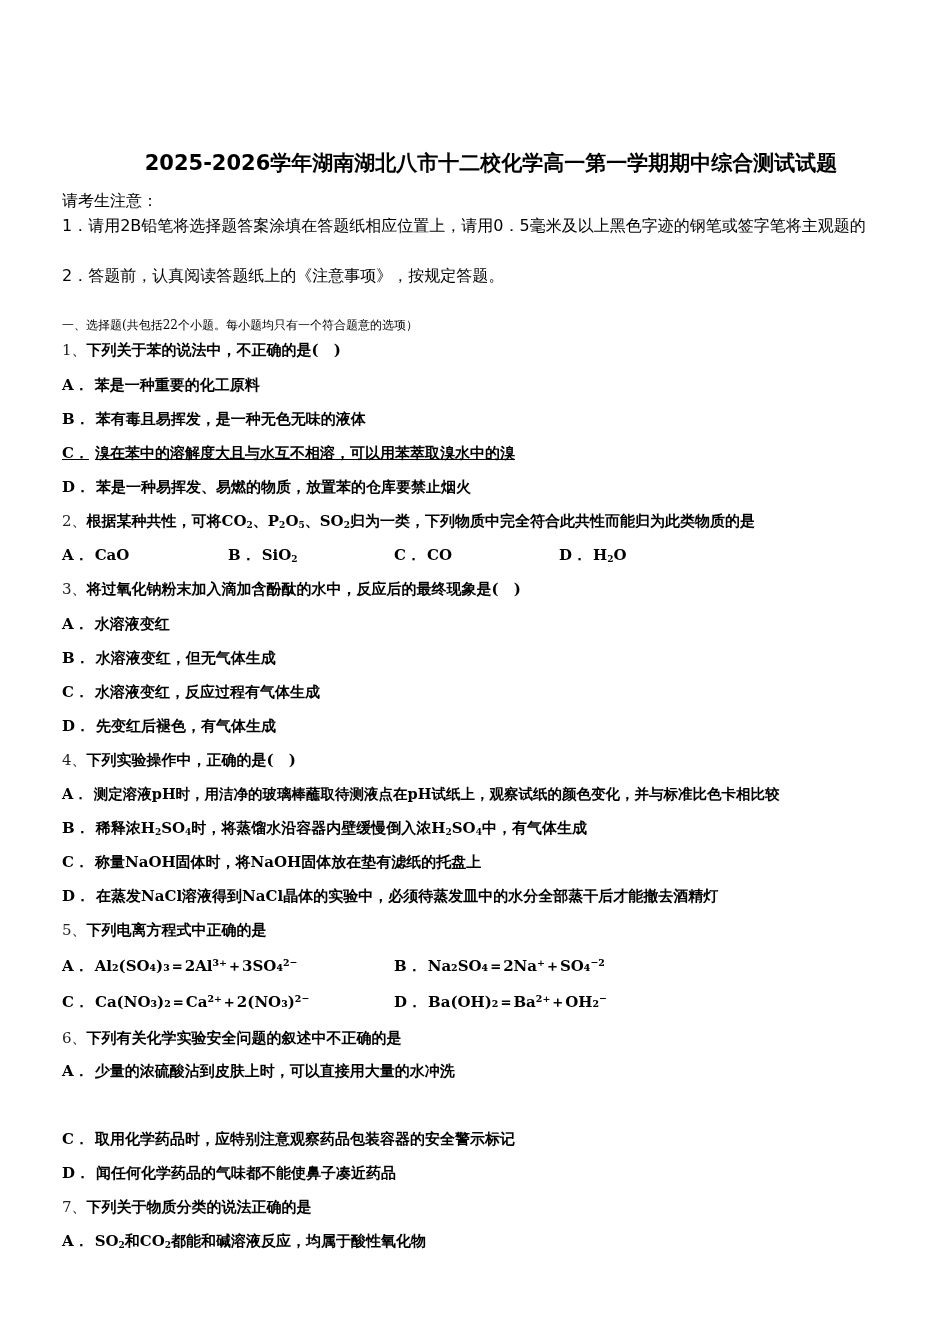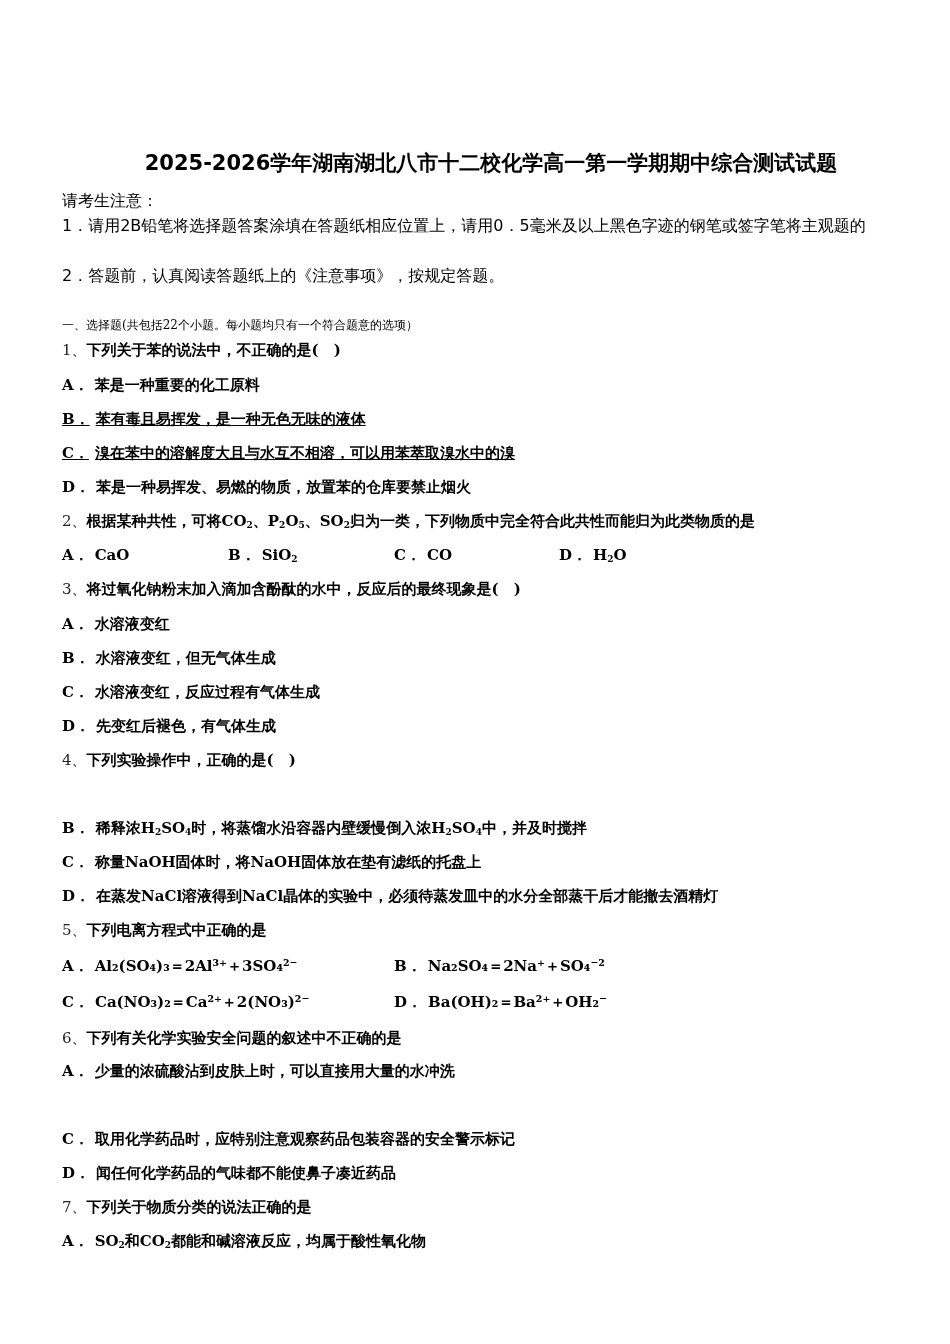--- a/index.html
+++ b/index.html
@@ -28,21 +28,21 @@
   <div class="line notice" style="top:152px;">请考生注意：</div>
   <div class="line notice" style="top:177px;">1．请用2B铅笔将选择题答案涂填在答题纸相应位置上，请用0．5毫米及以上黑色字迹的钢笔或签字笔将主观题的</div>
   <div class="line notice" style="top:227px;">2．答题前，认真阅读答题纸上的《注意事项》，按规定答题。</div>
 
   <div class="line section" style="top:276px;">一、选择题(共包括22个小题。每小题均只有一个符合题意的选项）</div>
 
   <div class="line q" style="top:301px;">
     <span class="qnum">1、</span><span>下列关于苯的说法中，不正确的是(　)</span>
   </div>
   <div class="line opt" style="top:336px;"><span class="opt-letter">A．</span><span>苯是一种重要的化工原料</span></div>
-  <div class="line opt" style="top:370px;text-decoration:underline;"><span class="opt-letter">B．</span><span>苯有毒且易挥发，是一种无色无味的液体</span></div>
+  <div class="line opt" style="top:370px;"><span class="opt-letter">B．</span><span>苯有毒且易挥发，是一种无色无味的液体</span></div>
   <div class="line opt" style="top:404px;text-decoration:underline;"><span class="opt-letter">C．</span><span>溴在苯中的溶解度大且与水互不相溶，可以用苯萃取溴水中的溴</span></div>
   <div class="line opt" style="top:438px;"><span class="opt-letter">D．</span><span>苯是一种易挥发、易燃的物质，放置苯的仓库要禁止烟火</span></div>
 
   <div class="line q" style="top:472px;">
     <span class="qnum">2、</span><span>根据某种共性，可将</span><span>CO</span><sub>2</sub><span>、</span><span>P</span><sub>2</sub><span>O</span><sub>5</sub><span>、</span><span>SO</span><sub>2</sub><span>归为一类，下列物质中完全符合此共性而能归为此类物质的是</span>
   </div>
   <div class="line opt" style="top:506px; left:46px;"><span class="opt-letter">A．</span><span>CaO</span></div>
   <div class="line opt" style="top:506px; left:212px;"><span class="opt-letter">B．</span><span>SiO</span><sub>2</sub></div>
   <div class="line opt" style="top:506px; left:378px;"><span class="opt-letter">C．</span><span>CO</span></div>
   <div class="line opt" style="top:506px; left:543px;"><span class="opt-letter">D．</span><span>H</span><sub>2</sub><span>O</span></div>
@@ -51,21 +51,22 @@
     <span class="qnum">3、</span><span>将过氧化钠粉末加入滴加含酚酞的水中，反应后的最终现象是(　)</span>
   </div>
   <div class="line opt" style="top:575px;"><span class="opt-letter">A．</span><span>水溶液变红</span></div>
   <div class="line opt" style="top:609px;"><span class="opt-letter">B．</span><span>水溶液变红，但无气体生成</span></div>
   <div class="line opt" style="top:643px;"><span class="opt-letter">C．</span><span>水溶液变红，反应过程有气体生成</span></div>
   <div class="line opt" style="top:677px;"><span class="opt-letter">D．</span><span>先变红后褪色，有气体生成</span></div>
 
   <div class="line q" style="top:711px;">
     <span class="qnum">4、</span><span>下列实验操作中，正确的是(　)</span>
   </div>
-  <div class="line opt" style="top:779px;"><span class="opt-letter">B．</span><span>稀释浓H</span><sub>2</sub><span>SO</span><sub>4</sub><span>时，将蒸馏水沿容器内壁缓慢倒入浓H</span><sub>2</sub><span>SO</span><sub>4</sub><span>中，并及时搅拌</span></div>
+  <div class="line opt" style="top:745px; font-size:14.5px;"><span class="opt-letter">A．</span><span>测定溶液pH时，用洁净的玻璃棒蘸取待测液点在pH试纸上，观察试纸的颜色变化，并与标准比色卡相比较</span></div>
+  <div class="line opt" style="top:779px;"><span class="opt-letter">B．</span><span>稀释浓H</span><sub>2</sub><span>SO</span><sub>4</sub><span>时，将蒸馏水沿容器内壁缓慢倒入浓H</span><sub>2</sub><span>SO</span><sub>4</sub><span>中，有气体生成</span></div>
   <div class="line opt" style="top:813px;"><span class="opt-letter">C．</span><span>称量NaOH固体时，将NaOH固体放在垫有滤纸的托盘上</span></div>
   <div class="line opt" style="top:847px;"><span class="opt-letter">D．</span><span>在蒸发NaCl溶液得到NaCl晶体的实验中，必须待蒸发皿中的水分全部蒸干后才能撤去酒精灯</span></div>
 
   <div class="line q" style="top:881px;">
     <span class="qnum">5、</span><span>下列电离方程式中正确的是</span>
   </div>
   <div class="line opt" style="top:917px; left:46px;"><span class="opt-letter">A．</span><span>Al₂(SO₄)₃＝2Al³⁺＋3SO₄²⁻</span></div>
   <div class="line opt" style="top:917px; left:378px;"><span class="opt-letter">B．</span><span>Na₂SO₄＝2Na⁺＋SO₄⁻²</span></div>
   <div class="line opt" style="top:953px; left:46px;"><span class="opt-letter">C．</span><span>Ca(NO₃)₂＝Ca²⁺＋2(NO₃)²⁻</span></div>
   <div class="line opt" style="top:953px; left:378px;"><span class="opt-letter">D．</span><span>Ba(OH)₂＝Ba²⁺＋OH₂⁻</span></div>

